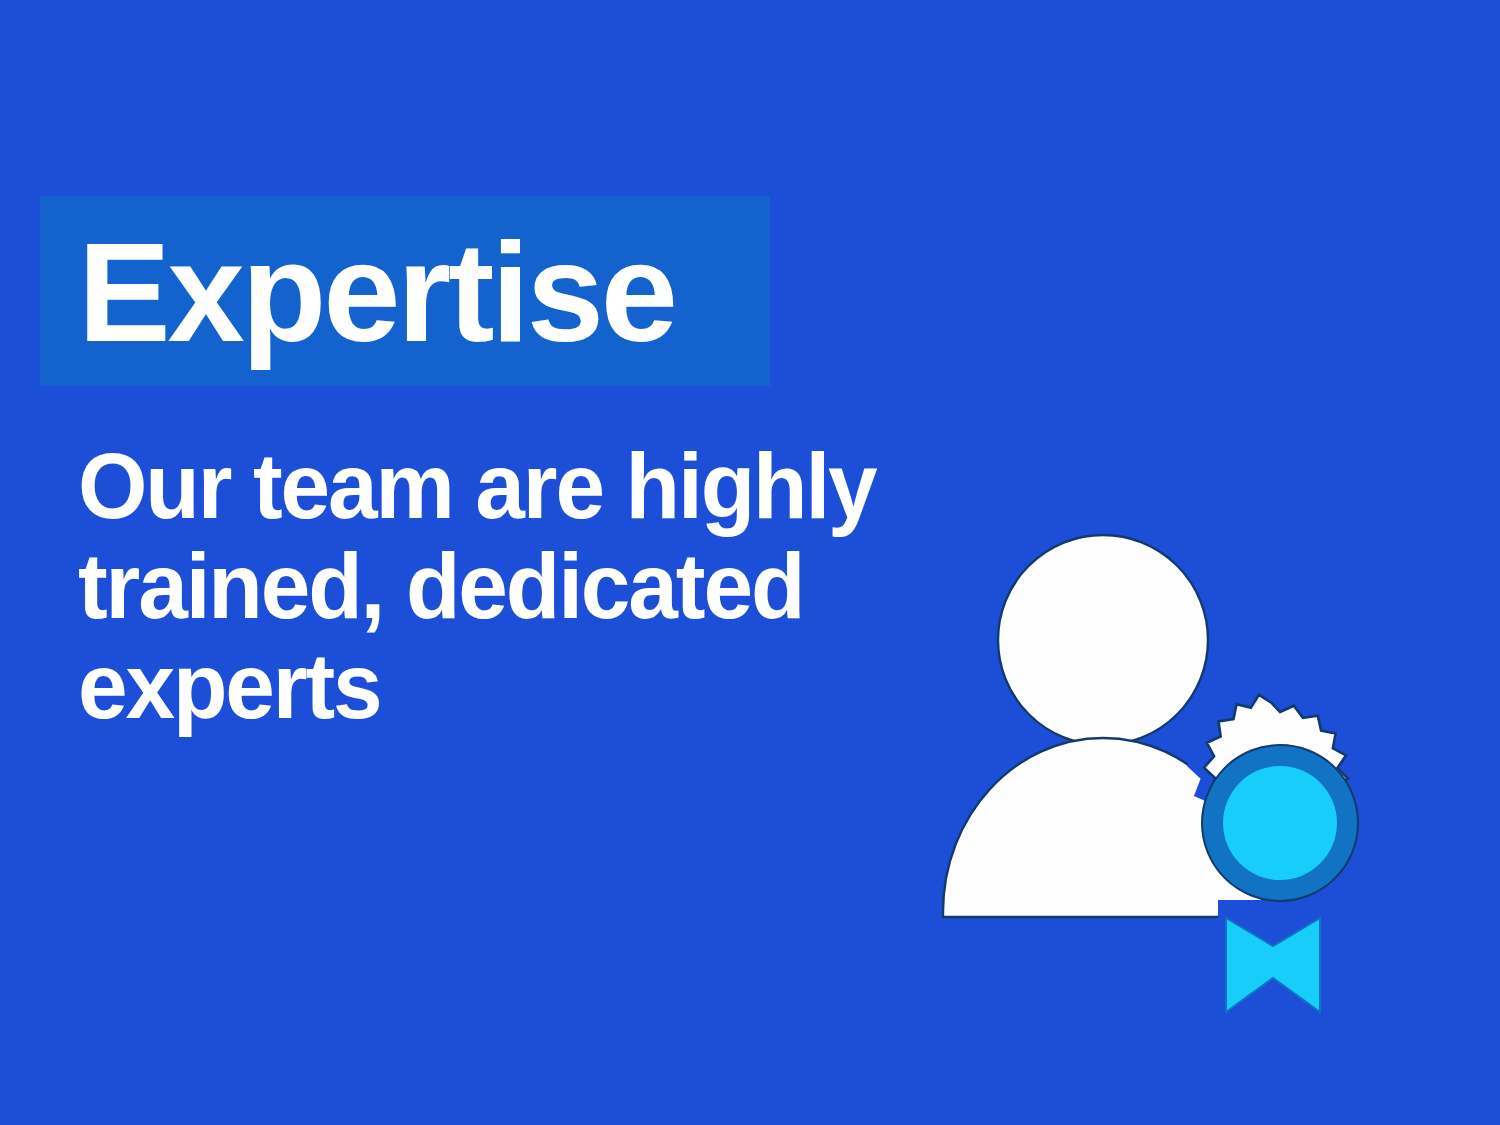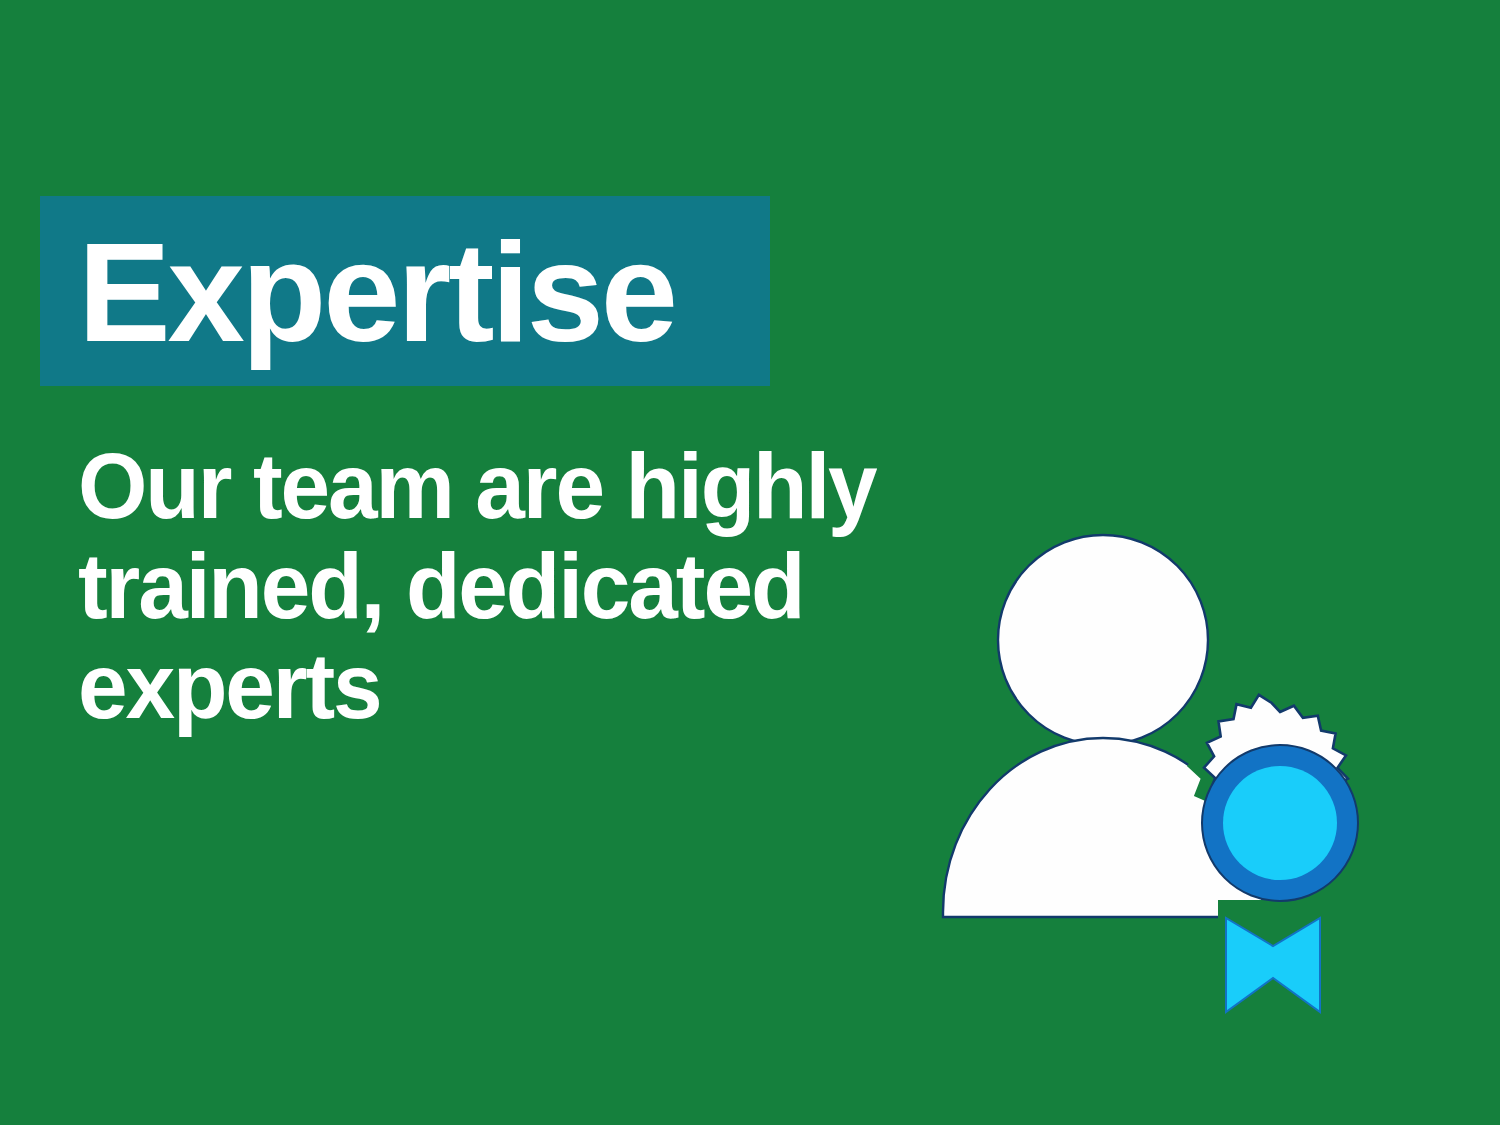--- a/index.html
+++ b/index.html
@@ -13,21 +13,21 @@
 
   body {
     font-family: "Liberation Sans", sans-serif;
     background: #0B6FC4;
   }
 
   #slide {
     position: relative;
     width: 1500px;
     height: 1125px;
-    background: #15803d;
+    background: #1d4ed8;
     overflow: hidden;
   }
 
   
   #heading-backdrop {
     position: absolute;
     left: 40px;
     top: 196px;
     width: 730px;
     height: 190px;

